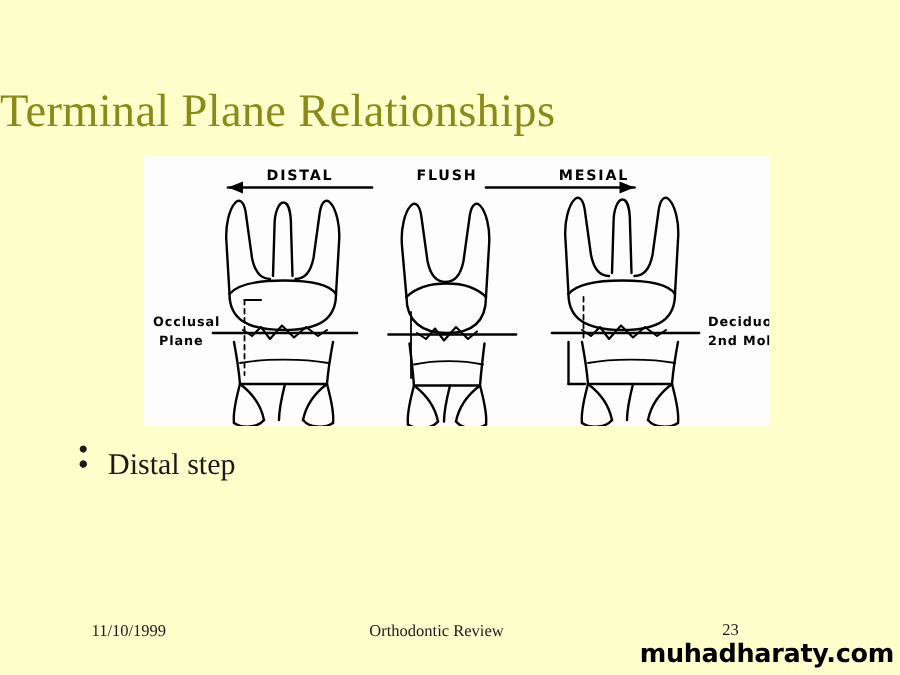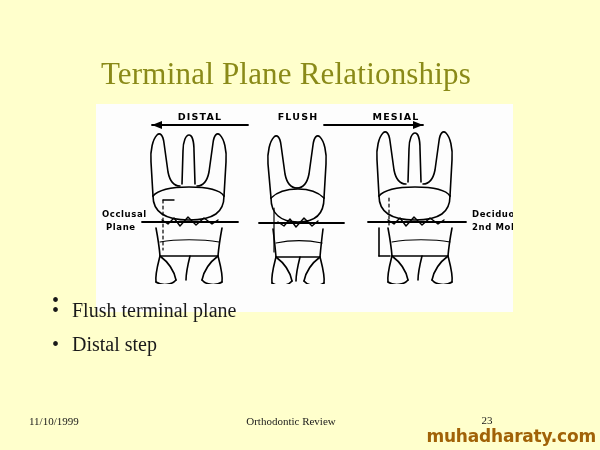--- a/index.html
+++ b/index.html
@@ -20,36 +20,35 @@
     width: 600px;
     height: 450px;
   }
 
   
   .slide-title {
     position: absolute;
     left: 0;
     top: 56px;
     width: 572px;
-    text-align: center;
     font-family: "Liberation Serif", "DejaVu Serif", serif;
     font-size: 31px;
     line-height: 36px;
     color: #8a8a18;
     letter-spacing: 0.2px;
     white-space: nowrap;
   }
 
   
   .figure-panel {
     position: absolute;
     left: 96px;
     top: 104px;
     width: 417px;
-    height: 208px;
+    height: 180px;
     background: #fdfdfd;
     overflow: hidden;
   }
   .fig-svg { display: block; }
 
   
   .bullet-list {
     position: absolute;
     left: 38px;
     top: 288px;
@@ -72,21 +71,21 @@
     left: 14px;
     top: 0;
     font-size: 20px;
     line-height: 24px;
     color: #1a1a1a;
   }
 
   
   .footer-date {
     position: absolute;
-    left: 29px;
+    left: 61px;
     top: 414px;
     font-size: 11px;
     line-height: 14px;
     color: #1a1a1a;
   }
   .footer-center {
     position: absolute;
     left: 0;
     top: 414px;
     width: 582px;
@@ -107,21 +106,21 @@
     transform: translateX(187px);
   }
   .watermark {
     position: absolute;
     right: 4px;
     top: 426px;
     font-family: "DejaVu Sans", "Liberation Sans", sans-serif;
     font-size: 17px;
     line-height: 20px;
     font-weight: 700;
-    color: #a16207;
+    color: #000000;
     letter-spacing: -0.2px;
   }
 </style>
 </head>
 <body>
 
 <div class="slide">
 
   <div class="slide-title">Terminal Plane Relationships</div>
 
@@ -242,21 +241,20 @@
       </g>
     </svg>
   </div>
 
   <ul class="bullet-list">
     <li class="bullet-item">
       <span class="bullet-dot">•</span>
     </li>
     <li class="bullet-item">
       <span class="bullet-dot">•</span>
-      <span>Flush terminal plane</span>
     </li>
     <li class="bullet-item">
       <span class="bullet-dot">•</span>
       <span>Distal step</span>
     </li>
   </ul>
 
   <div class="footer-date">11/10/1999</div>
   <div class="footer-center">Orthodontic Review</div>
   <div class="footer-page">23</div>

